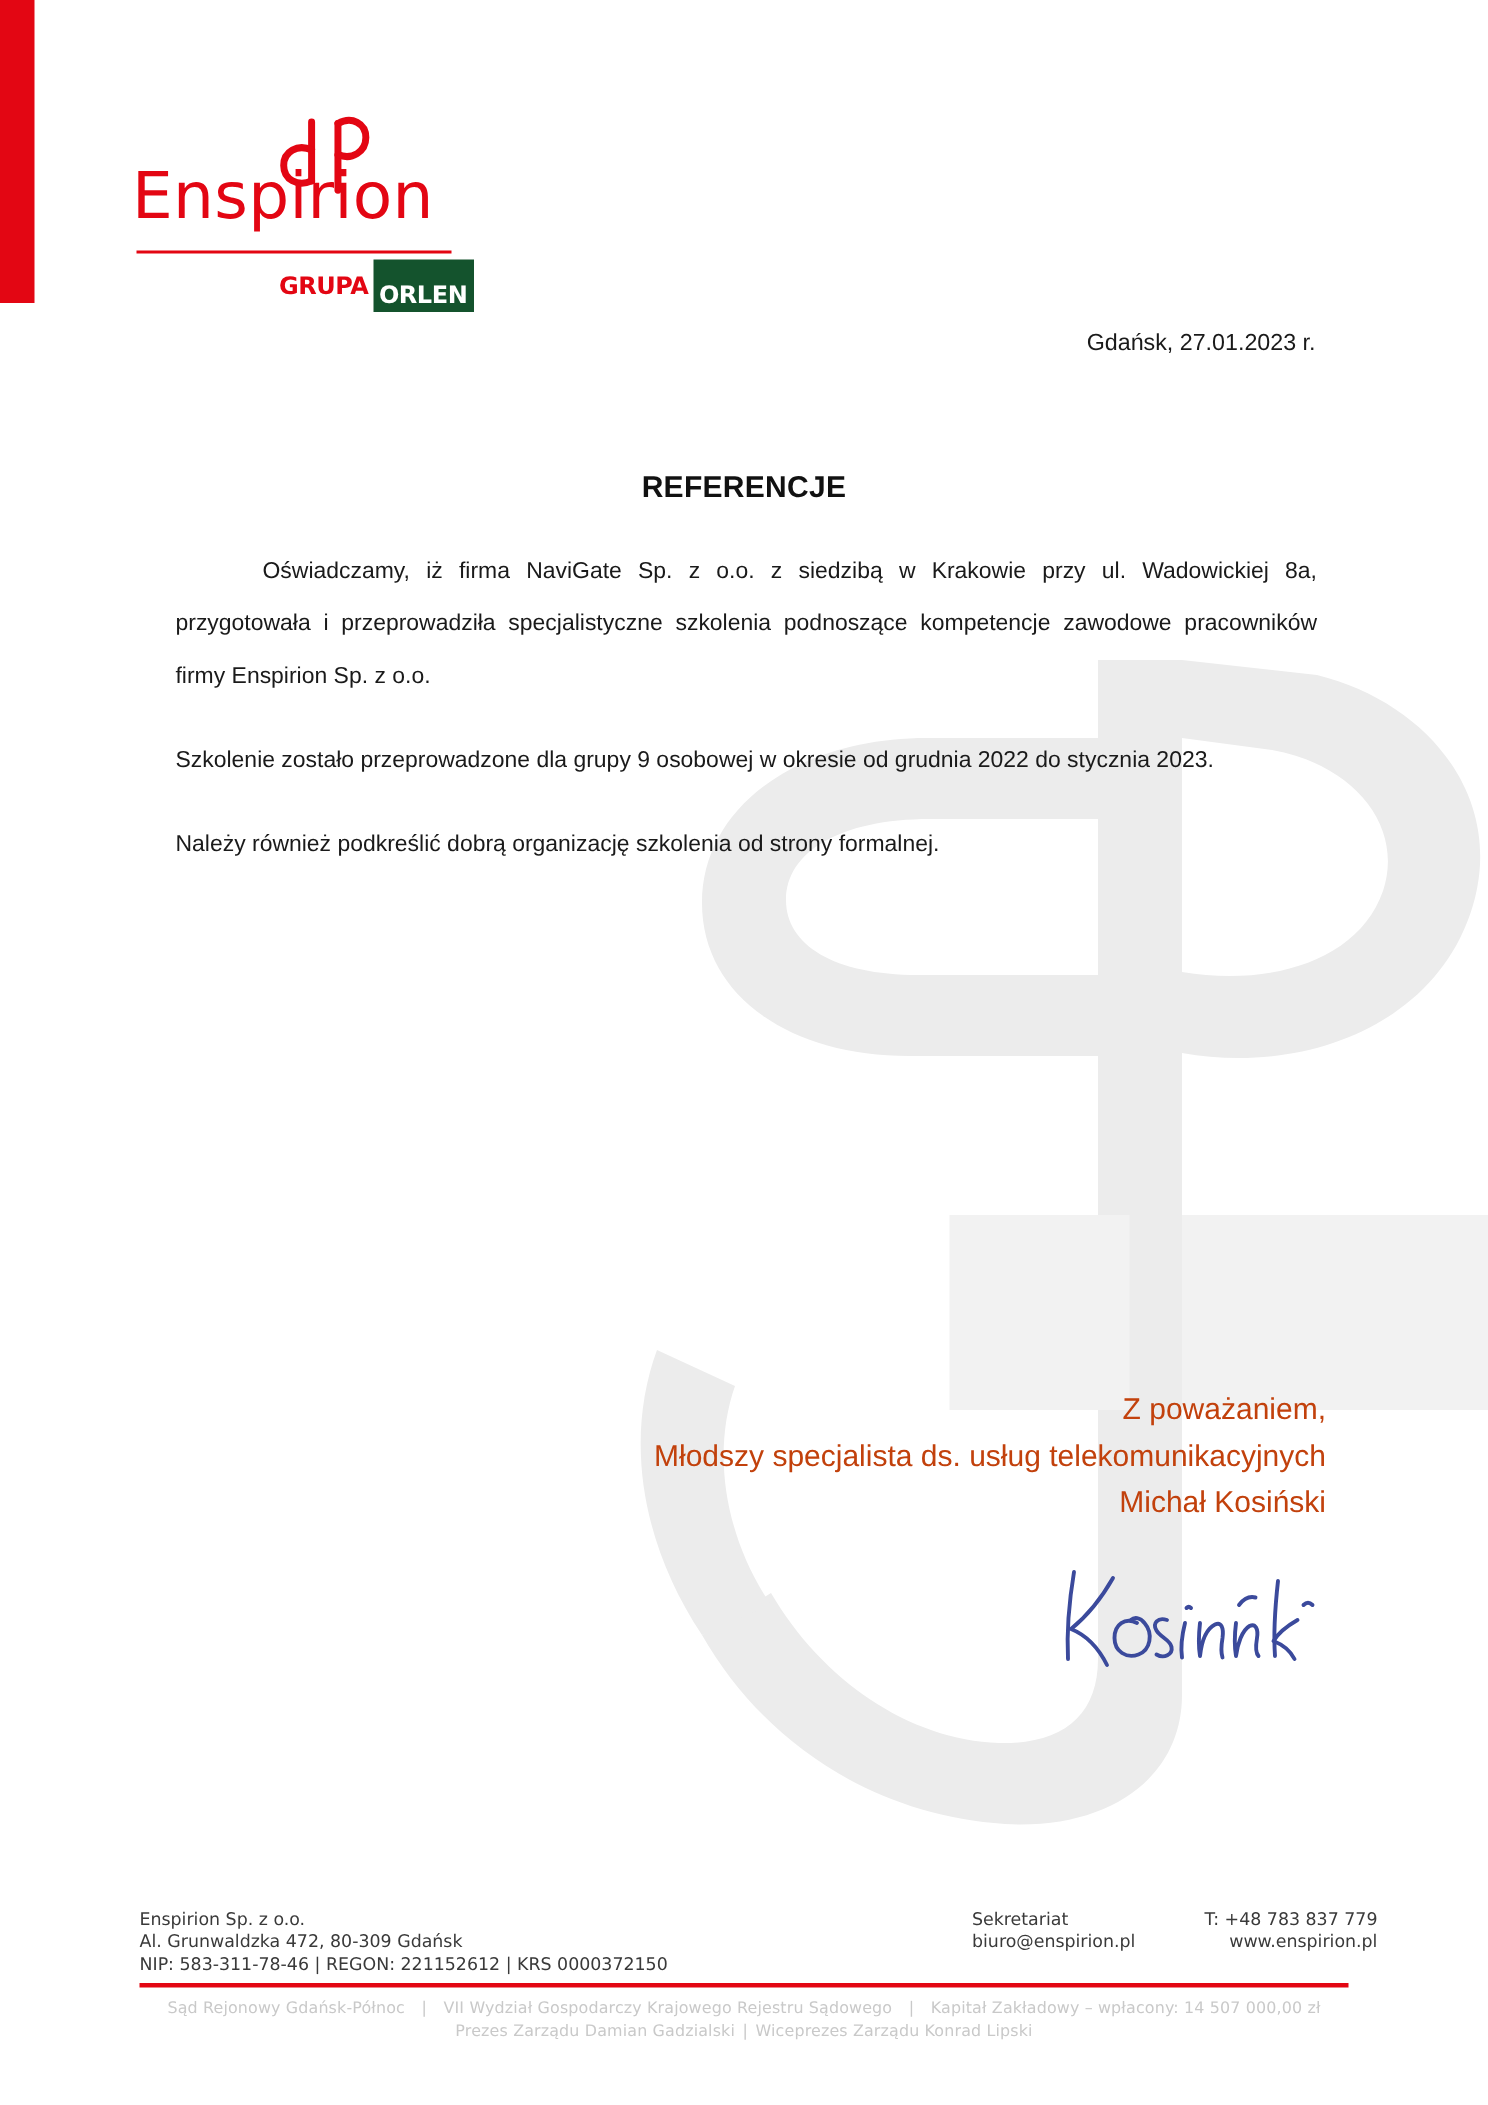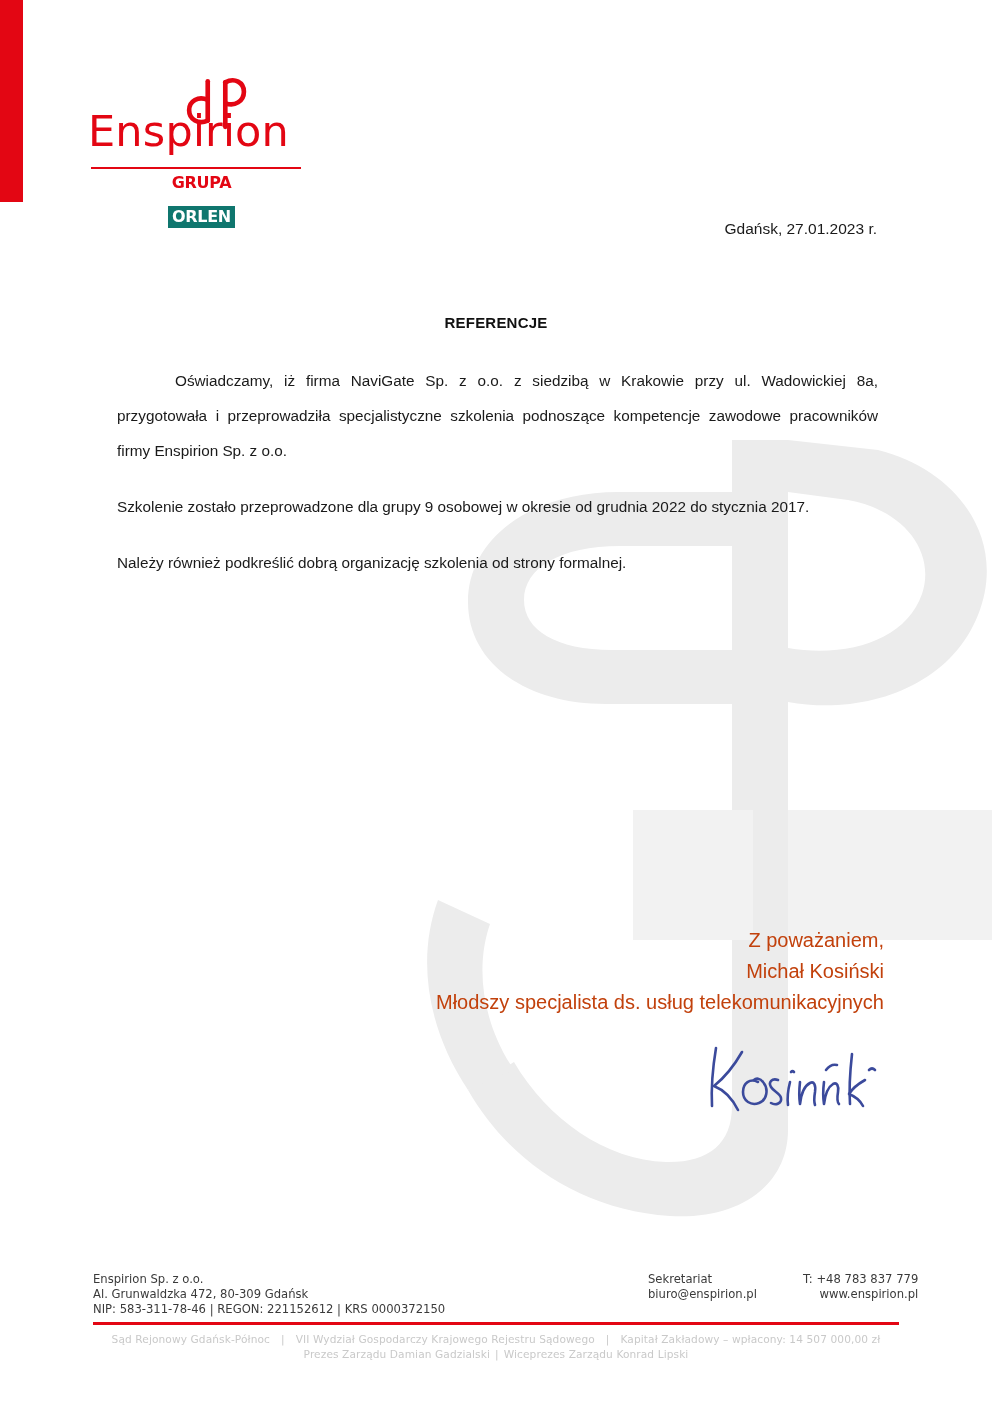--- a/index.html
+++ b/index.html
@@ -76,41 +76,40 @@
   .logo-rule {
     position: absolute;
     left: 3px;
     top: 95px;
     width: 210px;
     height: 1.5px;
     background: #e30613;
   }
   .logo-orlen {
     position: absolute;
-    left: 80px;
+    left: 98px;
     top: 101px;
     display: flex;
     align-items: center;
-    gap: 14px;
-    flex-direction: column;
+    gap: 3px;
   }
   .logo-orlen .grupa {
     font-family: "DejaVu Sans", sans-serif;
     font-size: 16px;
     font-weight: bold;
     color: #e30613;
     letter-spacing: -0.3px;
   }
   .logo-orlen .orlen {
     font-family: "DejaVu Sans", sans-serif;
     font-size: 16px;
     font-weight: bold;
     color: #ffffff;
-    background: #0f766e;
-    padding: 1px 4px 2px 4px;
+    background: #14532d;
+    padding: 14px 4px 2px 4px;
     letter-spacing: -0.3px;
   }
 
   
   .content {
     position: absolute;
     left: 0; top: 0;
     width: 992px;
     z-index: 2;
   }
@@ -122,21 +121,21 @@
     text-align: right;
     font-size: 15.5px;
     color: #1a1a1a;
   }
   .doc-title {
     position: absolute;
     left: 0;
     top: 314px;
     width: 992px;
     text-align: center;
-    font-size: 15px;
+    font-size: 20px;
     font-weight: bold;
     letter-spacing: 0.2px;
     color: #111111;
   }
   .body-text {
     position: absolute;
     left: 117px;
     top: 363px;
     width: 761px;
   }
@@ -264,28 +263,28 @@
   </div>
 
   <div class="content">
 
     <div class="date-line">Gdańsk, 27.01.2023 r.</div>
 
     <div class="doc-title">REFERENCJE</div>
 
     <div class="body-text">
       <p class="para indent">Oświadczamy, iż firma NaviGate Sp. z o.o. z siedzibą w Krakowie przy ul. Wadowickiej 8a, przygotowała i przeprowadziła specjalistyczne szkolenia podnoszące kompetencje zawodowe pracowników firmy Enspirion Sp. z o.o.</p>
-      <p class="para">Szkolenie zostało przeprowadzone dla grupy 9 osobowej w okresie od grudnia 2022 do stycznia 2017.</p>
+      <p class="para">Szkolenie zostało przeprowadzone dla grupy 9 osobowej w okresie od grudnia 2022 do stycznia 2023.</p>
       <p class="para">Należy również podkreślić dobrą organizację szkolenia od strony formalnej.</p>
     </div>
 
     <div class="sign-block">
       <div class="sign-line">Z poważaniem,</div>
+      <div class="sign-line">Młodszy specjalista ds. usług telekomunikacyjnych</div>
       <div class="sign-line">Michał Kosiński</div>
-      <div class="sign-line">Młodszy specjalista ds. usług telekomunikacyjnych</div>
     </div>
 
     <div class="signature-img">
       <svg viewBox="0 0 190 85" xmlns="http://www.w3.org/2000/svg" aria-hidden="true">
         <g fill="none" stroke="#3b4a9c" stroke-width="2.6" stroke-linecap="round" stroke-linejoin="round">
           <path d="M16 8 C13 26 11 46 12 66"></path>
           <path d="M42 12 C34 26 24 38 14 46 C24 50 32 58 38 70"></path>
           <path d="M58 42 C50 38 43 43 43 52 C43 61 51 66 59 63 C67 60 69 49 63 42 C60 38 56 38 54 40"></path>
           <path d="M78 40 C72 38 68 42 71 47 C74 52 80 53 81 58 C82 63 76 66 71 63"></path>
           <path d="M90 42 C88 50 87 58 88 65"></path>

